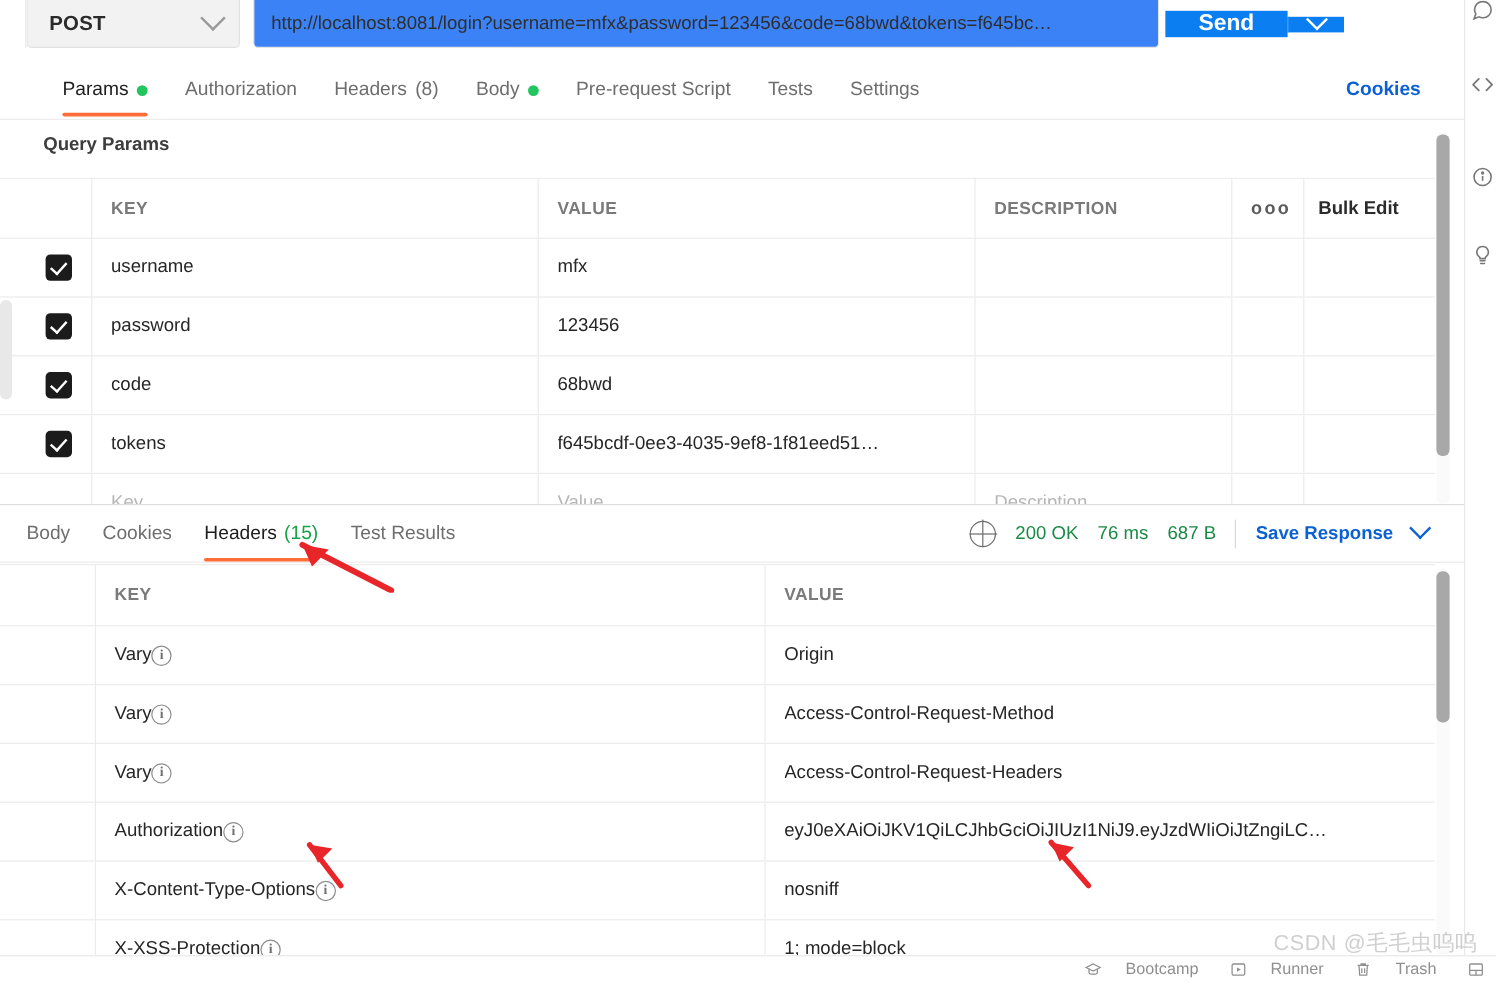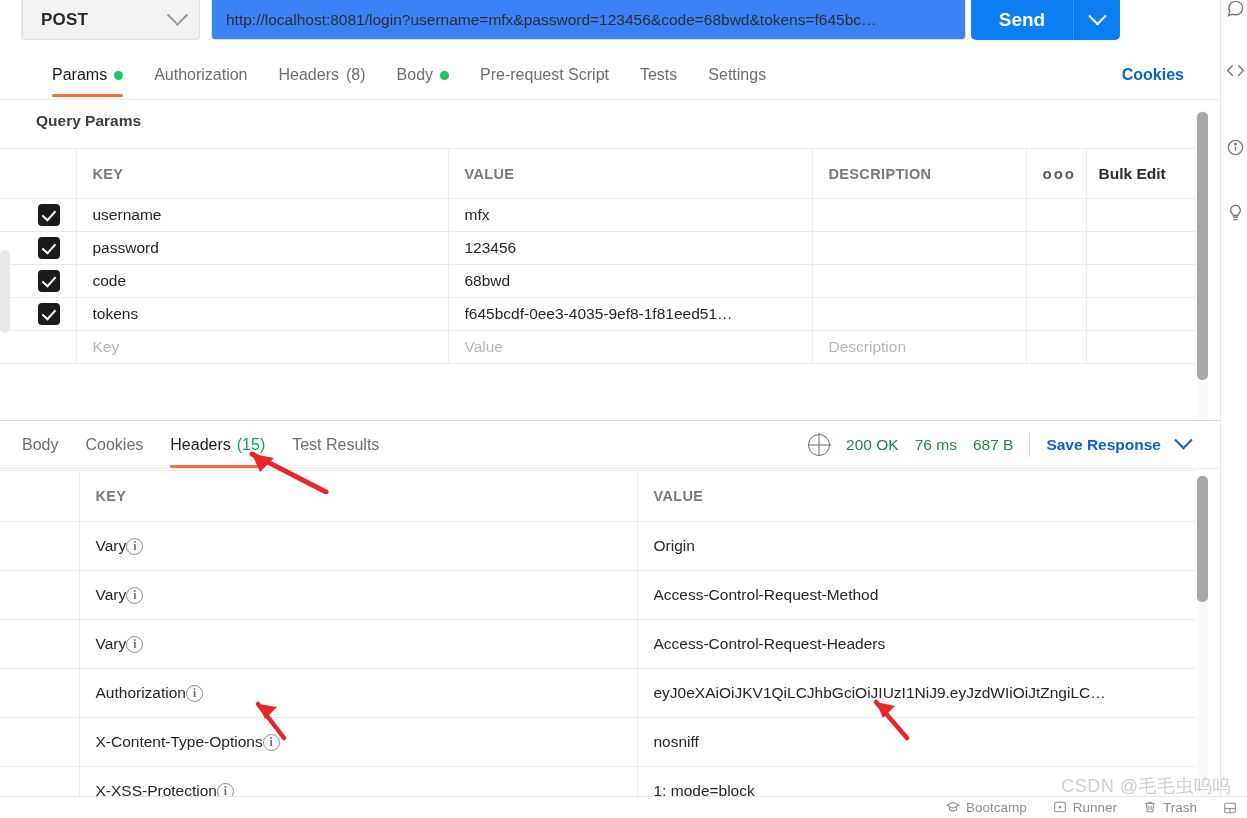--- a/index.html
+++ b/index.html
@@ -52,20 +52,21 @@
     font-size: 15.5px; color: #2e2e2e;
     white-space: nowrap; overflow: hidden; text-overflow: ellipsis;
     font-family: "Liberation Sans", sans-serif;
   }
   .send-wrap {
     margin-left: 5px;
     width: 149px;
     display: flex;
     border-radius: 0 0 5px 5px;
     overflow: hidden;
+    align-items: center;
   }
   .send-btn {
     flex: 1; background: #0b7ef2; color: #fff;
     display: flex; align-items: center; justify-content: center;
     font-size: 19px; font-weight: 700;
     cursor: pointer;
   }
   .send-caret {
     width: 47px; background: #0b7ef2;
     border-left: 1px solid #2f93f5;
@@ -116,21 +117,21 @@
   .ptable { width: 1196px; border-collapse: collapse; table-layout: fixed; }
   .ptable col.c-chk  { width: 76px; }
   .ptable col.c-key  { width: 372px; }
   .ptable col.c-val  { width: 364px; }
   .ptable col.c-desc { width: 214px; }
   .ptable col.c-dots { width: 60px; }
   .ptable col.c-bulk { width: 110px; }
   .ptable th, .ptable td {
     border: 1px solid #ececec;
     border-left: none;
-    height: 33px;
+    height: 49px;
     padding: 0 0 0 16px;
     text-align: left;
     vertical-align: middle;
   }
   .ptable th:last-child, .ptable td:last-child { border-right: none; }
   .ptable thead th {
     font-size: 14.5px; font-weight: 700; color: #7a7a7a;
     letter-spacing: .35px;
     background: #fff;
     height: 50px;
@@ -259,21 +260,21 @@
 
   
   .statusbar {
     position: absolute; left: 0; bottom: 0;
     width: 1247px; height: 22px;
     background: #fff; border-top: 1px solid #e8e8e8;
     display: flex; align-items: center; justify-content: flex-end;
     gap: 26px; padding-right: 10px;
   }
   .sb-item {
-    display: flex; align-items: flex-start; gap: 6px;
+    display: flex; align-items: flex-end; gap: 20px;
     font-size: 13.5px; color: #8f8f8f; cursor: pointer;
   }
 
   
   .watermark {
     position: absolute; right: 16px; bottom: 20px;
     font-size: 18px; color: #cfcfcf;
     letter-spacing: .5px; pointer-events: none;
     white-space: nowrap;
   }

